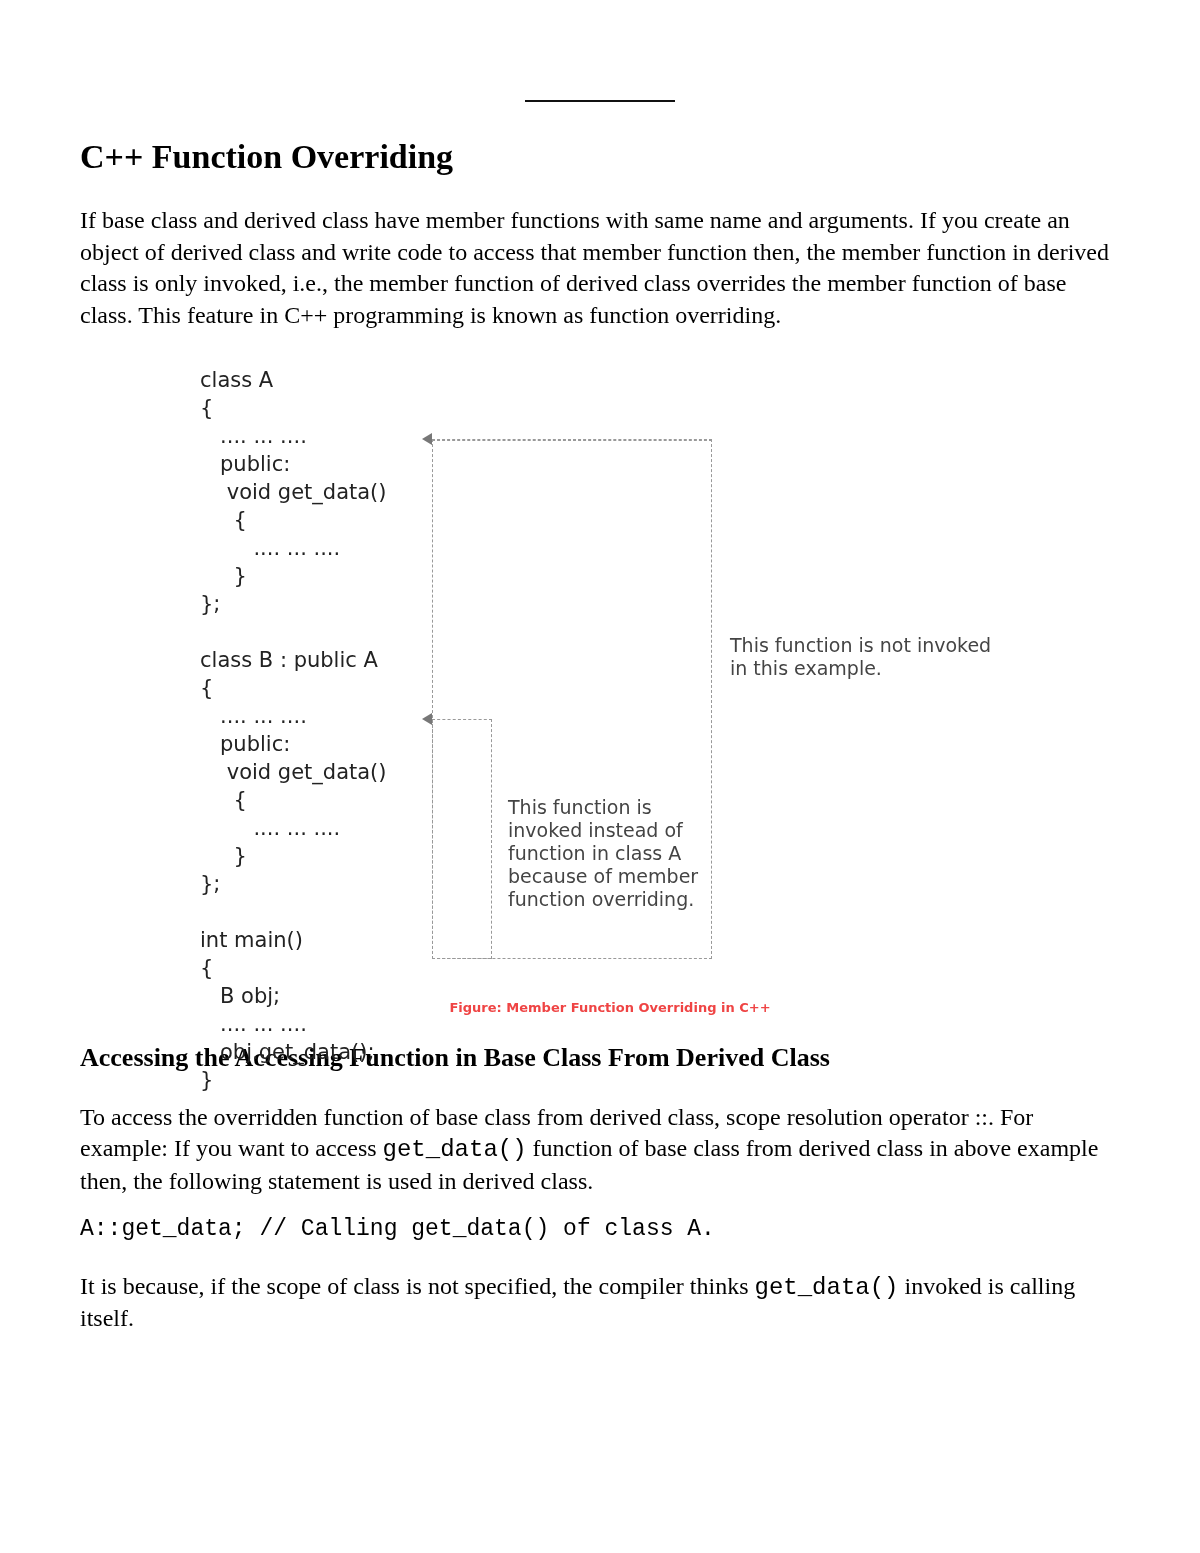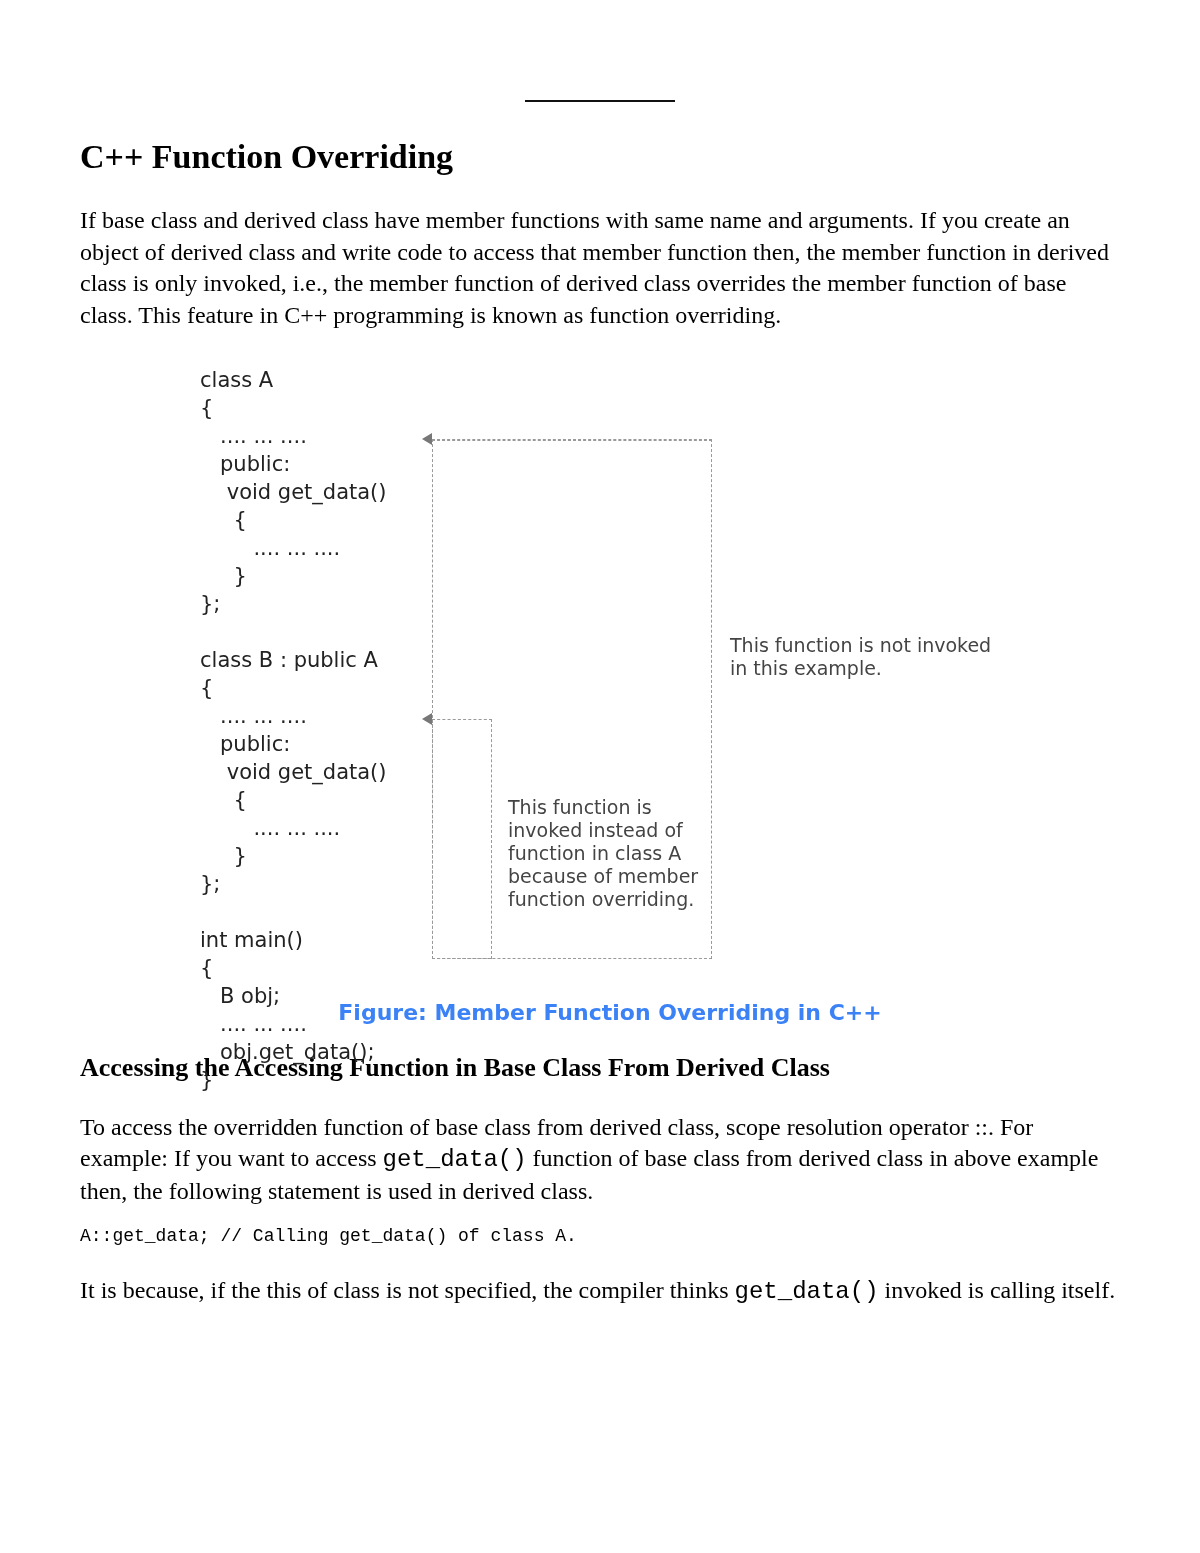--- a/index.html
+++ b/index.html
@@ -93,40 +93,40 @@
       position: absolute;
       font-family: "DejaVu Sans", "Segoe UI", Arial, sans-serif;
       font-size: 19px;
       line-height: 23px;
       color: #444;
     }
     .ann-text.right { left: 530px; top: 268px; width: 270px; }
     .ann-text.mid   { left: 308px; top: 430px; width: 200px; }
     .figure-caption {
       font-family: "DejaVu Sans", "Segoe UI", Arial, sans-serif;
-      font-size: 22px;
+      font-size: 13px;
       font-weight: 600;
-      color: #3b82f6;
+      color: #ef4444;
       margin: 24px 0 28px 0;
       text-align: center;
       width: 820px;
       margin-left: 120px;
     }
     h3.sub-title {
       font-size: 26px;
       font-weight: 700;
       margin: 18px 0 22px 0;
     }
     code.inline {
       font-family: "Courier New", Courier, monospace;
       font-size: 24px;
     }
     pre.code-line {
       font-family: "Courier New", Courier, monospace;
-      font-size: 18px;
+      font-size: 23px;
       margin: 12px 0 26px 0;
       white-space: pre;
     }
   </style>
 </head>
 <body>
 
 <div class="top-rule"></div>
 
 <h2 class="page-title">C++ Function Overriding</h2>
@@ -176,14 +176,14 @@
 
 <h3 class="sub-title">Accessing the Accessing Function in Base Class From Derived Class</h3>
 
 <p class="body-text">
   <span>To access the overridden function of base class from derived class, scope resolution operator ::. For example: If you want to access </span><code class="inline">get_data()</code><span> function of base class from derived class in above example then, the following statement is used in derived class.</span>
 </p>
 
 <pre class="code-line">A::get_data; // Calling get_data() of class A.</pre>
 
 <p class="body-text">
-  <span>It is because, if the this of class is not specified, the compiler thinks </span><code class="inline">get_data()</code><span> invoked is calling itself.</span>
+  <span>It is because, if the scope of class is not specified, the compiler thinks </span><code class="inline">get_data()</code><span> invoked is calling itself.</span>
 </p>
 
 </body></html>

